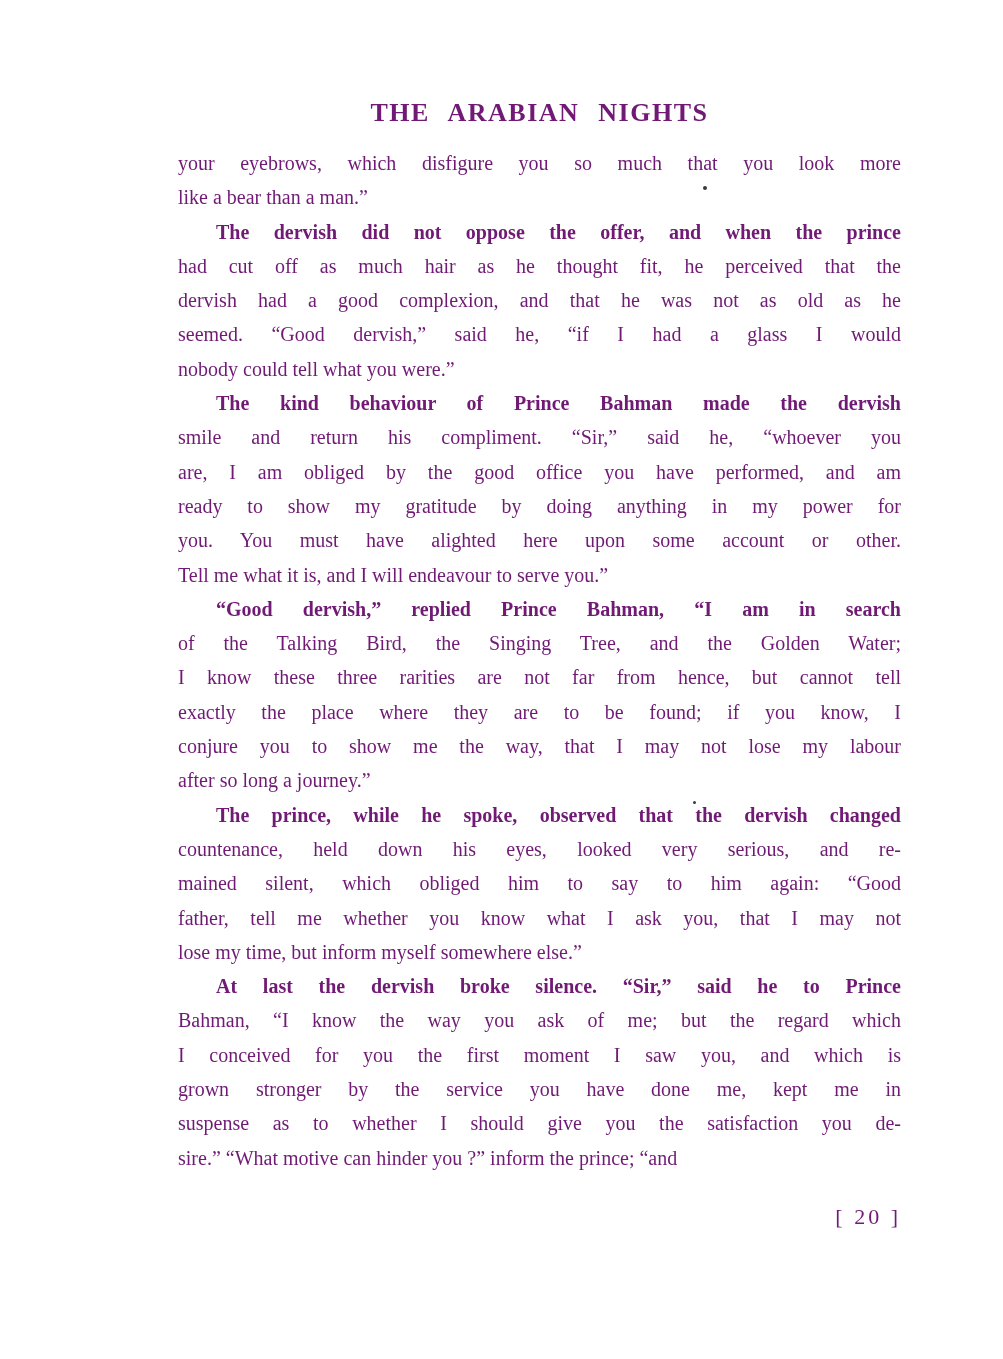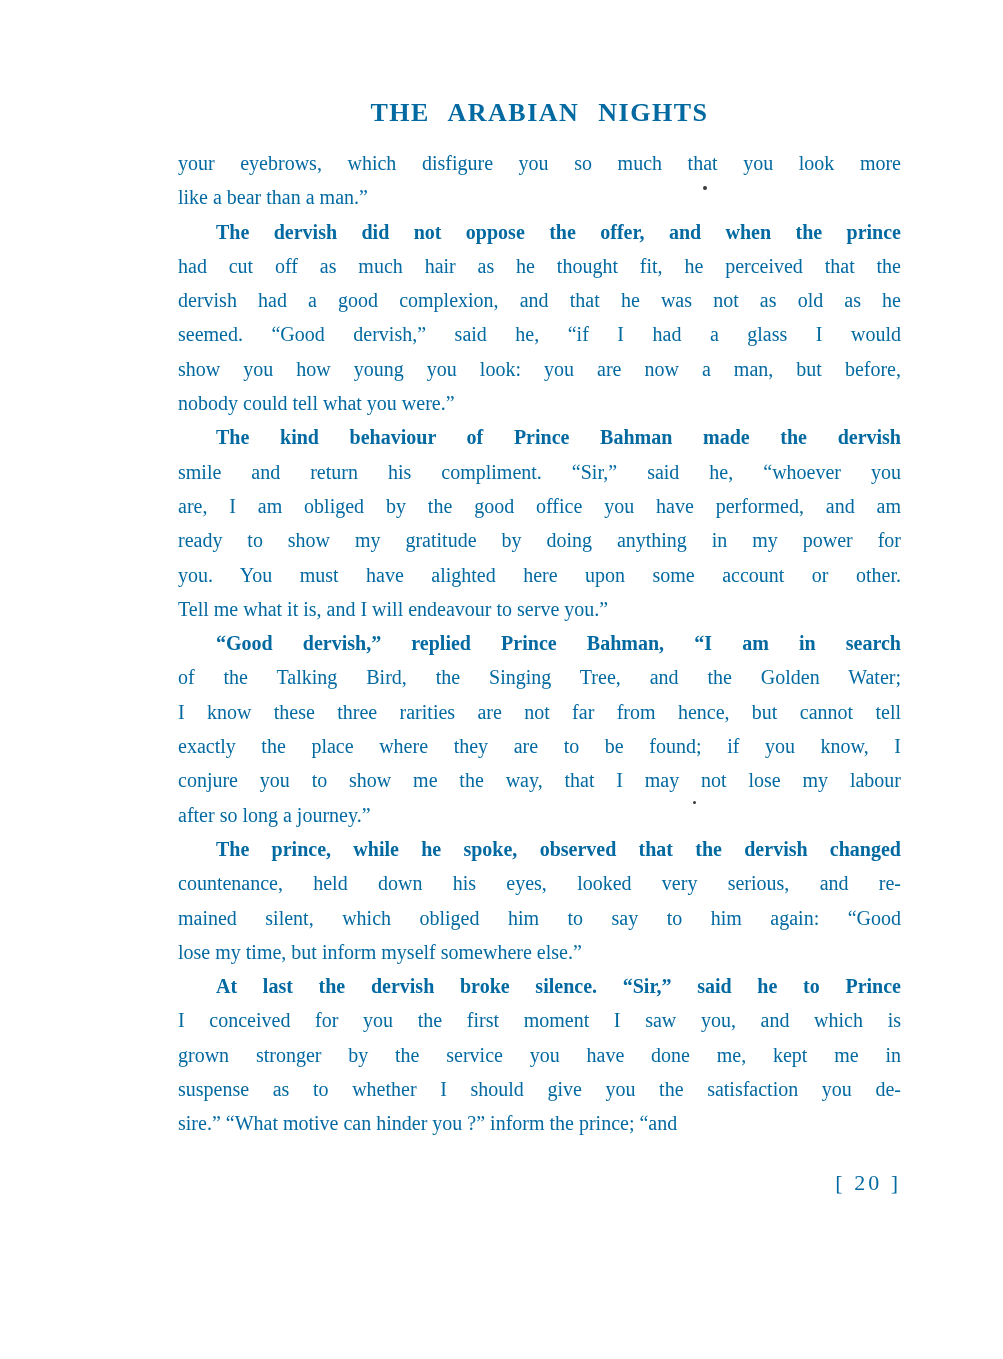--- a/index.html
+++ b/index.html
@@ -5,21 +5,21 @@
   html, body {
     margin: 0;
     padding: 0;
     background: #ffffff;
   }
   .scan-page {
     position: relative;
     width: 1003px;
     height: 1359px;
     background: #ffffff;
-    color: #0369a1;
+    color: #701a75;
     font-family: "Liberation Serif", "DejaVu Serif", serif;
     overflow: hidden;
   }
   .page-inner {
     position: absolute;
     left: 178px;
     top: 96px;
     width: 723px;
   }
   .running-title {
@@ -73,39 +73,40 @@
 <div class="scan-page">
   <div class="page-inner">
     <div class="running-title">THE ARABIAN NIGHTS</div>
     <div class="text-body">
         <div class="line">your eyebrows, which disfigure you so much that you look more</div>
         <div class="line last">like a bear than a man.”</div>
         <div class="line indent">The dervish did not oppose the offer, and when the prince</div>
         <div class="line">had cut off as much hair as he thought fit, he perceived that the</div>
         <div class="line">dervish had a good complexion, and that he was not as old as he</div>
         <div class="line">seemed. “Good dervish,” said he, “if I had a glass I would</div>
-        <div class="line">show you how young you look: you are now a man, but before,</div>
         <div class="line last">nobody could tell what you were.”</div>
         <div class="line indent">The kind behaviour of Prince Bahman made the dervish</div>
         <div class="line">smile and return his compliment. “Sir,” said he, “whoever you</div>
         <div class="line">are, I am obliged by the good office you have performed, and am</div>
         <div class="line">ready to show my gratitude by doing anything in my power for</div>
         <div class="line">you. You must have alighted here upon some account or other.</div>
         <div class="line last">Tell me what it is, and I will endeavour to serve you.”</div>
         <div class="line indent">“Good dervish,” replied Prince Bahman, “I am in search</div>
         <div class="line">of the Talking Bird, the Singing Tree, and the Golden Water;</div>
         <div class="line">I know these three rarities are not far from hence, but cannot tell</div>
         <div class="line">exactly the place where they are to be found; if you know, I</div>
         <div class="line">conjure you to show me the way, that I may not lose my labour</div>
         <div class="line last">after so long a journey.”</div>
         <div class="line indent">The prince, while he spoke, observed that the dervish changed</div>
         <div class="line">countenance, held down his eyes, looked very serious, and re-</div>
         <div class="line">mained silent, which obliged him to say to him again: “Good</div>
+        <div class="line">father, tell me whether you know what I ask you, that I may not</div>
         <div class="line last">lose my time, but inform myself somewhere else.”</div>
         <div class="line indent">At last the dervish broke silence. “Sir,” said he to Prince</div>
+        <div class="line">Bahman, “I know the way you ask of me; but the regard which</div>
         <div class="line">I conceived for you the first moment I saw you, and which is</div>
         <div class="line">grown stronger by the service you have done me, kept me in</div>
         <div class="line">suspense as to whether I should give you the satisfaction you de-</div>
         <div class="line last">sire.” “What motive can hinder you ?” inform the prince; “and</div>
       </div>
     <div class="folio">[ 20 ]</div>
   </div>
   <div class="speck speck-1"></div>
   <div class="speck speck-2"></div>
 </div>

